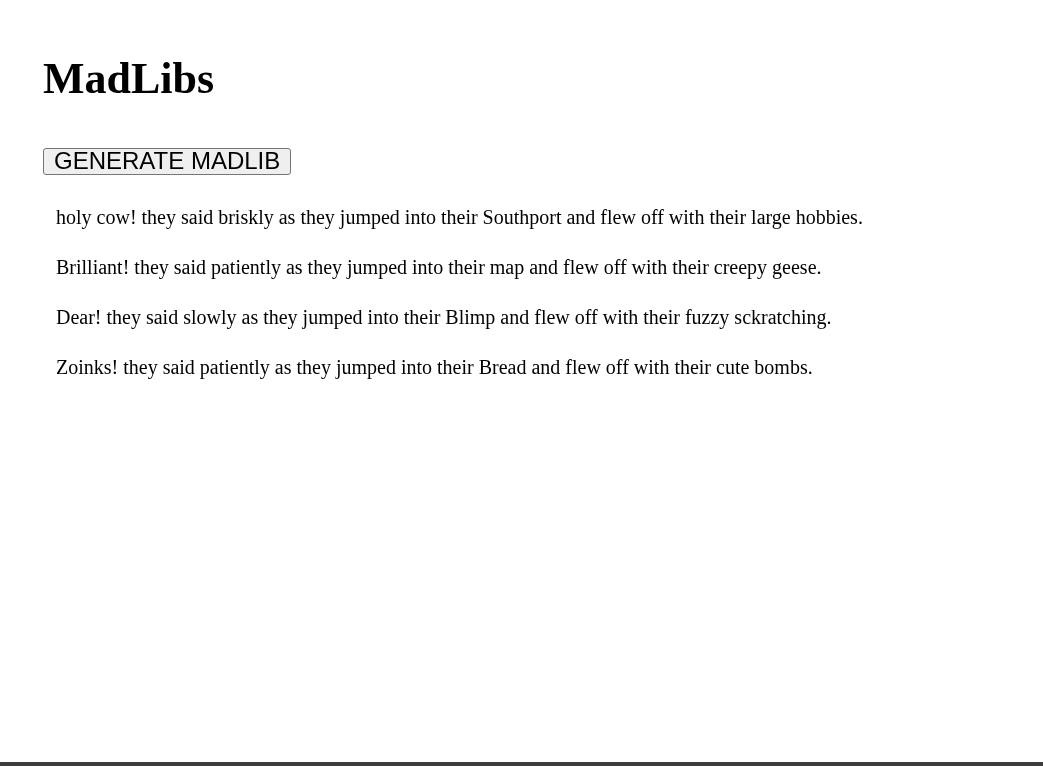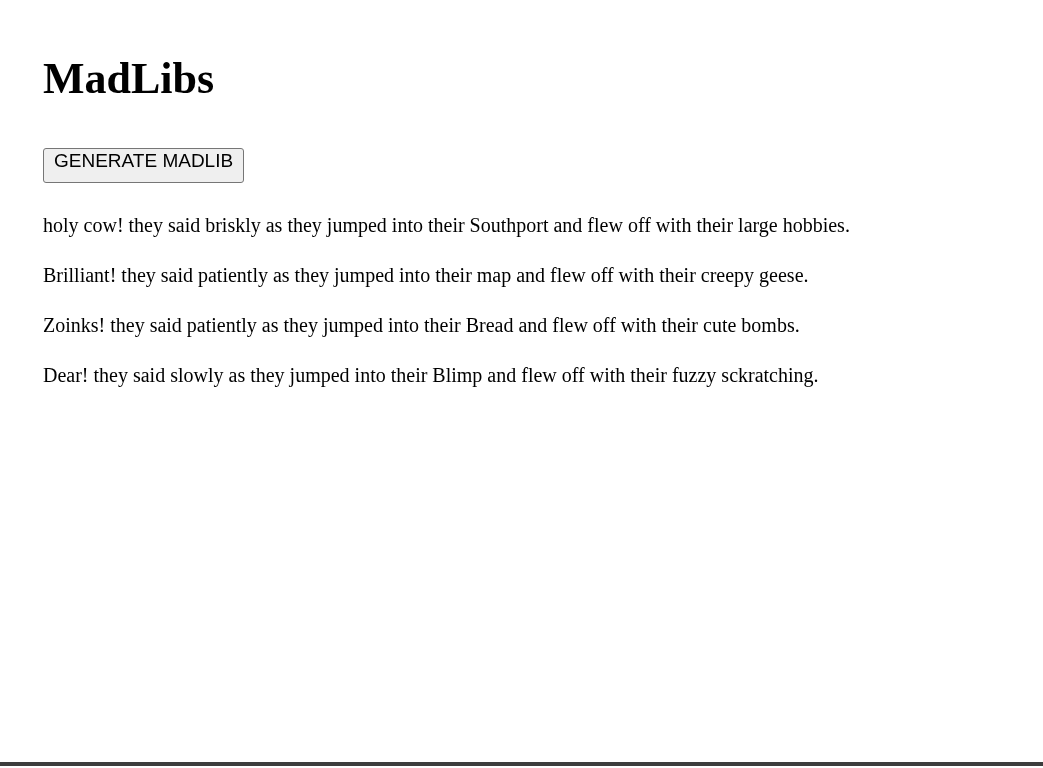--- a/index.html
+++ b/index.html
@@ -27,31 +27,31 @@
   }
   p.template-line {
     margin: 34px 0 20px 0;
     line-height: 1.35;
     white-space: pre-wrap;
   }
   button.generate-btn {
     display: inline-block;
     margin: 16px 0 6px 0;
     font-family: "Liberation Sans", "DejaVu Sans", sans-serif;
-    font-size: 19px;
+    font-size: 24px;
     line-height: 20px;
     color: var(--text, #000000);
     background: var(--button-background, #efefef);
     border: 1px solid var(--button-border, #767676);
     border-radius: 3px;
-    padding: 2px 10px 11px 10px;
+    padding: 2px 10px 3px 10px;
     cursor: pointer;
   }
   p.result {
-    margin: 23px 0;
+    margin: 23px 13px;
     line-height: 1.35;
   }
   .bottom-bar {
     position: absolute;
     left: 0;
     right: 0;
     bottom: 2px;
     height: 4px;
     background: var(--bottom-bar, #3d3d3d);
   }
@@ -63,18 +63,18 @@
   <h1 class="page-title">MadLibs</h1>
 
 
   <button class="generate-btn">GENERATE MADLIB</button>
 
   <p class="result">holy cow! they said briskly as they jumped into their Southport and flew off with their large hobbies.</p>
 
 
   <p class="result">Brilliant! they said patiently as they jumped into their map and flew off with their creepy geese.</p>
 
+  <p class="result">Dear! they said slowly as they jumped into their Blimp and flew off with their fuzzy sckratching.</p>
+
   <p class="result">Zoinks! they said patiently as they jumped into their Bread and flew off with their cute bombs.</p>
-
-  <p class="result">Dear! they said slowly as they jumped into their Blimp and flew off with their fuzzy sckratching.</p>
 </div>
 
 <div class="bottom-bar"></div>
 
 </body></html>

